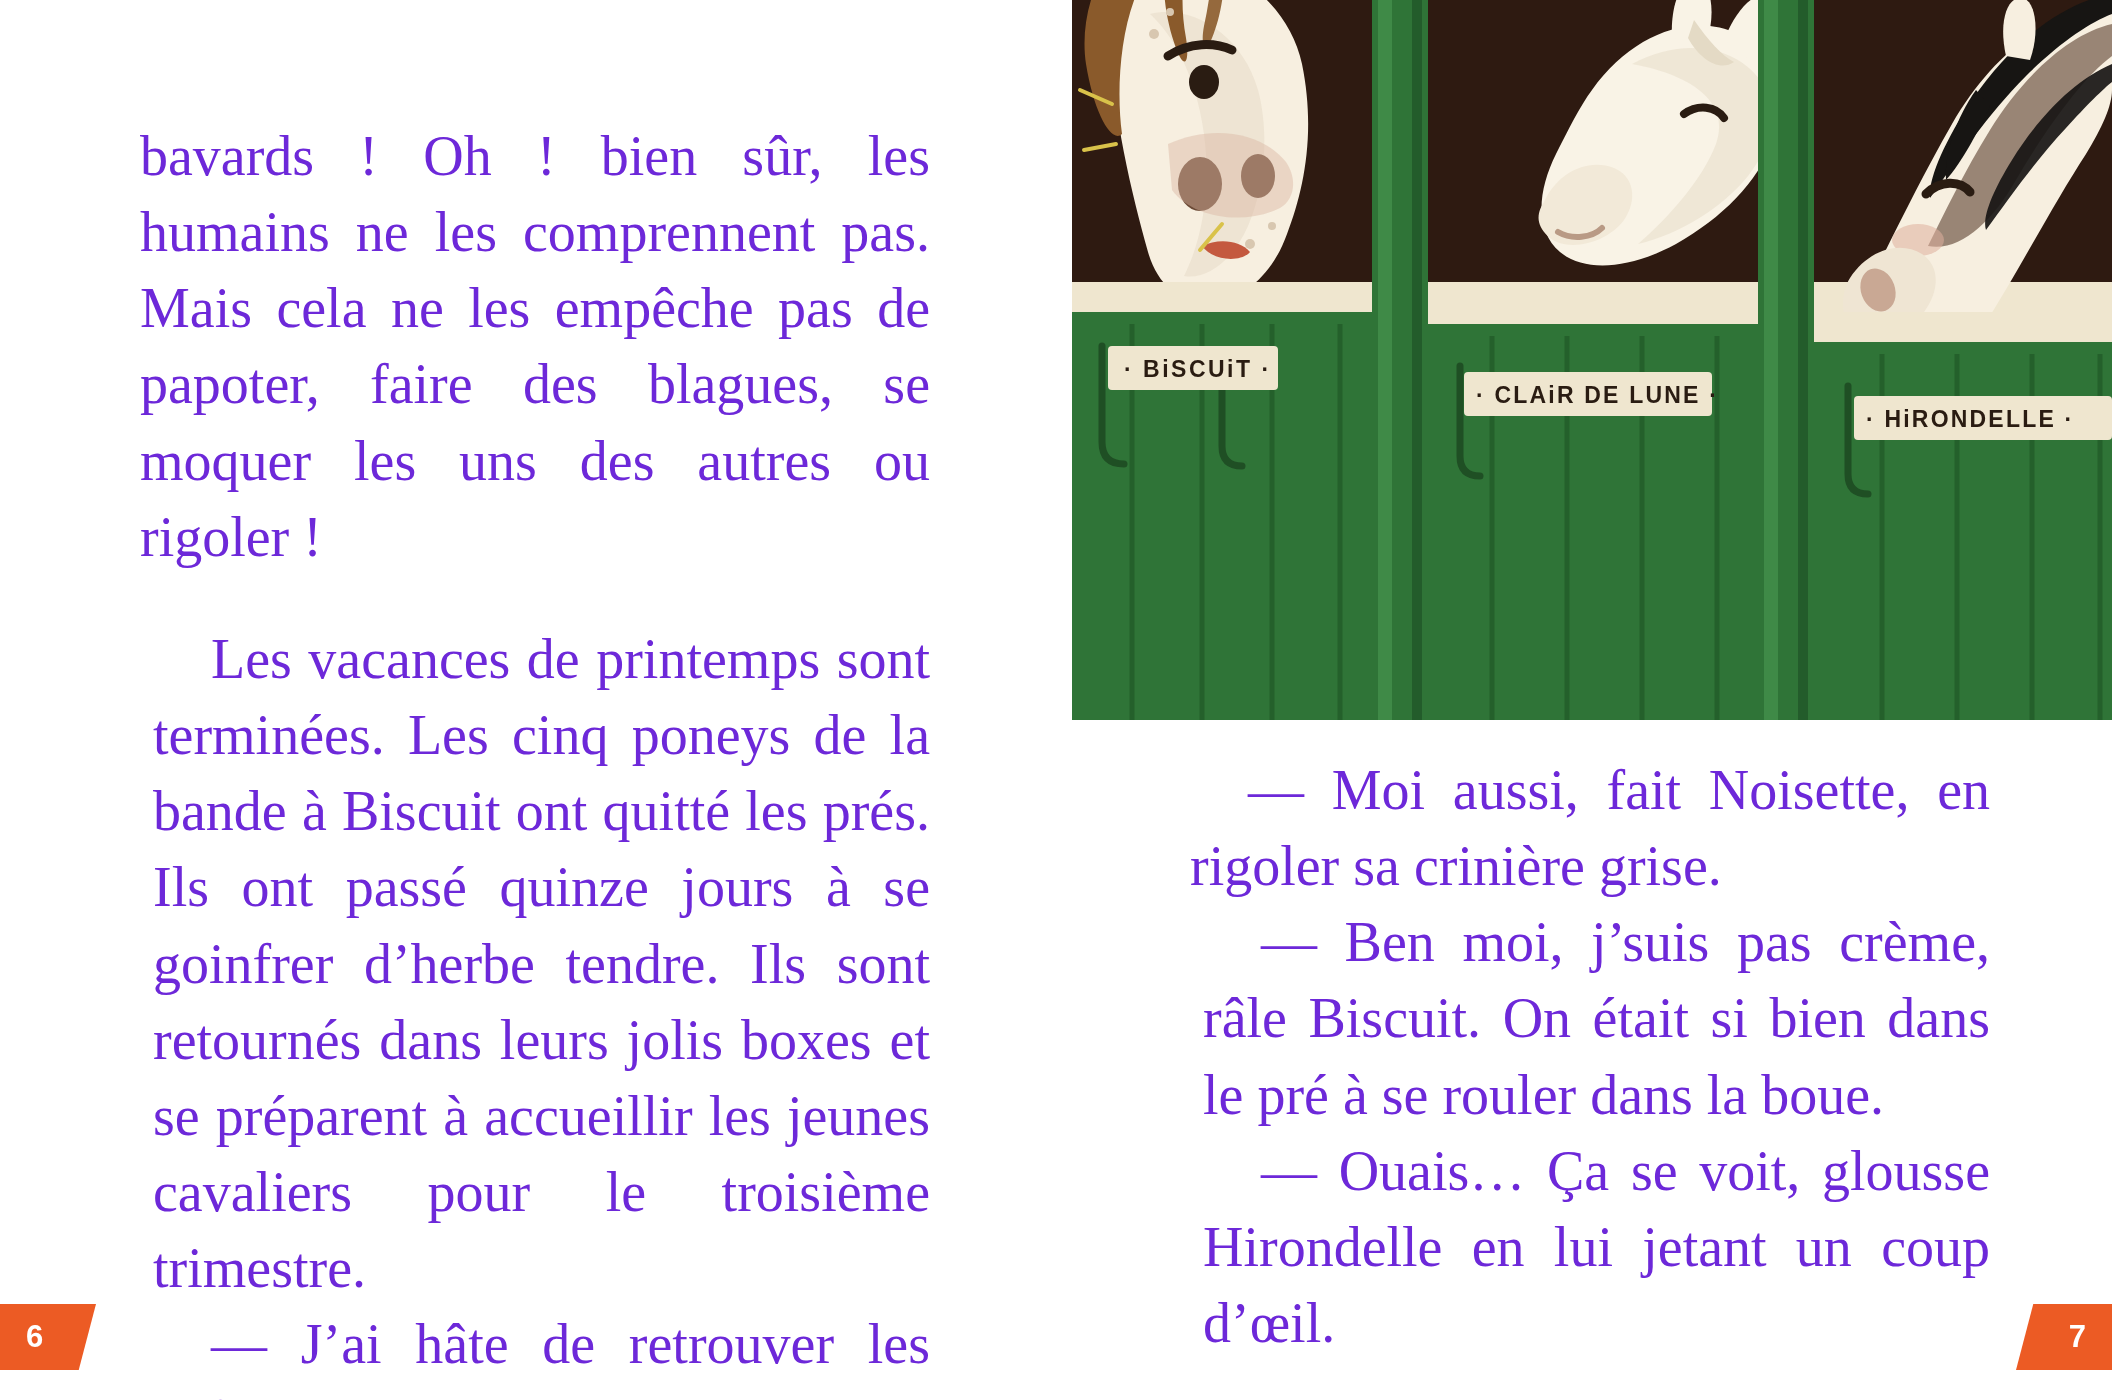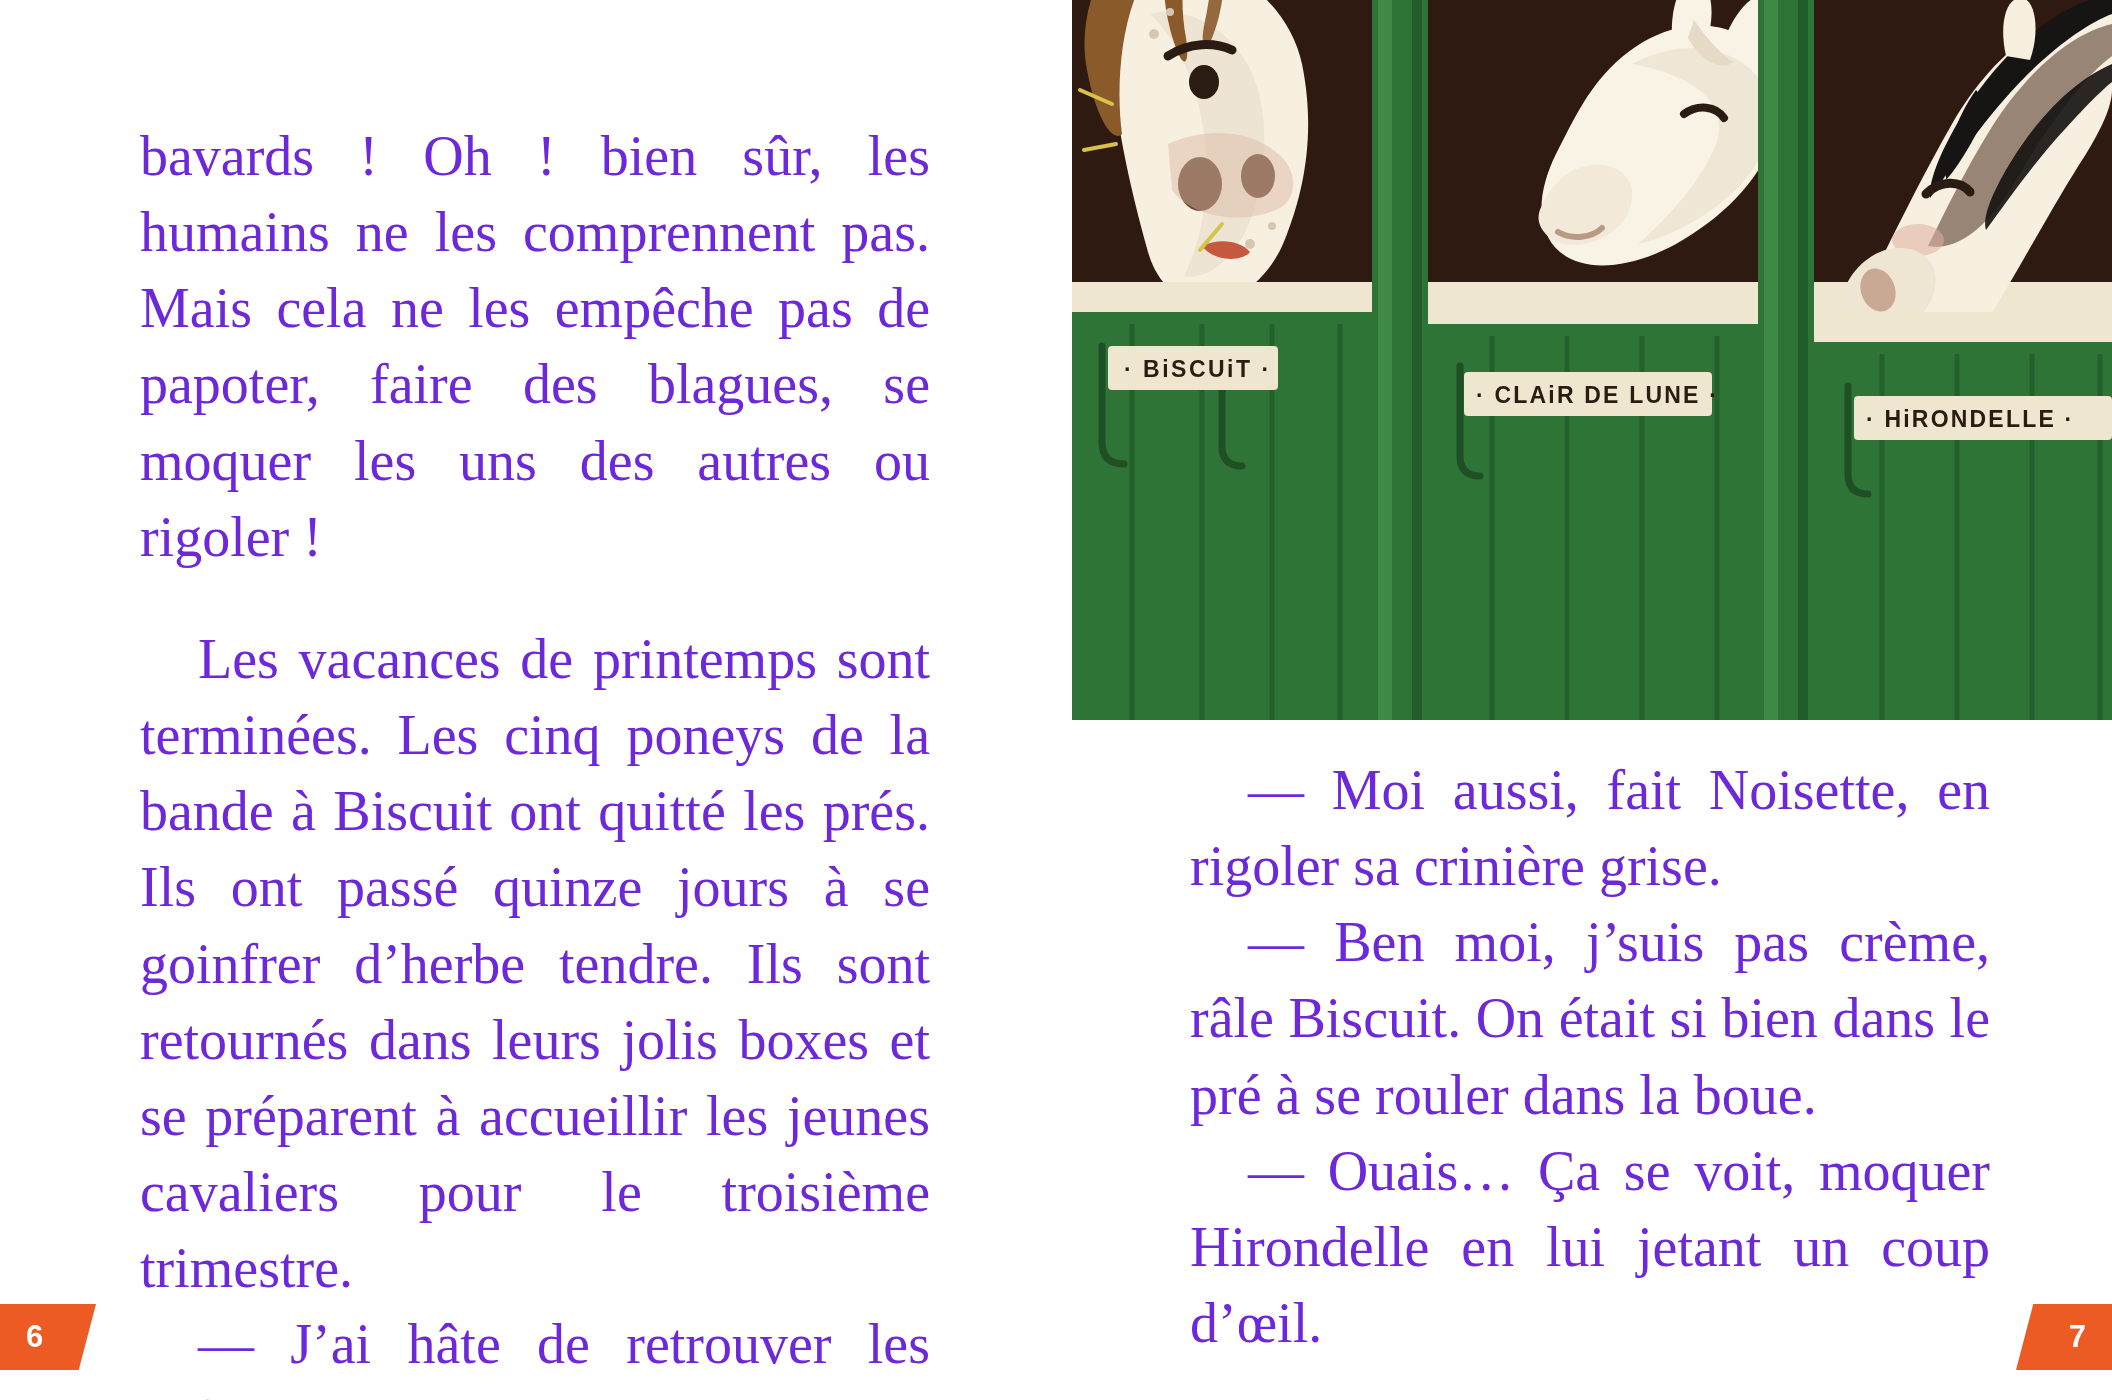--- a/index.html
+++ b/index.html
@@ -44,21 +44,21 @@
     width: 790px;
   }
   .text-right {
     left: 1190px;
     top: 752px;
     width: 800px;
   }
   .para {
     margin: 0;
   }
-  .para + .para { margin-top: 0.0em; }
+  .para + .para { margin-top: 0.0em; margin-left: 13px; }
   .para.gap { margin-top: 46px; }
   .para.indent { text-indent: 58px; }
 
   
   .folio {
     position: absolute;
     bottom: 30px;
     width: 96px;
     height: 66px;
     background: #ec5b24;
@@ -327,16 +327,16 @@
           <text x="794" y="433" font-family="'Liberation Sans', sans-serif" font-size="23" font-weight="bold" letter-spacing="2.2" fill="#2a1c12">· HiRONDELLE ·</text>
         </g>
 
       </g>
     </svg>
   </div>
 
   <div class="text-col text-right">
     <p class="para indent">— Moi aussi, fait Noisette, en rigoler sa crinière grise.</p>
     <p class="para indent">— Ben moi, j’suis pas crème, râle Biscuit. On était si bien dans le pré à se rouler dans la boue.</p>
-    <p class="para indent">— Ouais… Ça se voit, moquer Hirondelle en lui jetant un coup d’œil.</p>
+    <p class="para indent">— Ouais… Ça se voit, glousse Hirondelle en lui jetant un coup d’œil.</p>
   </div>
 
 </div>
 
 </body></html>

